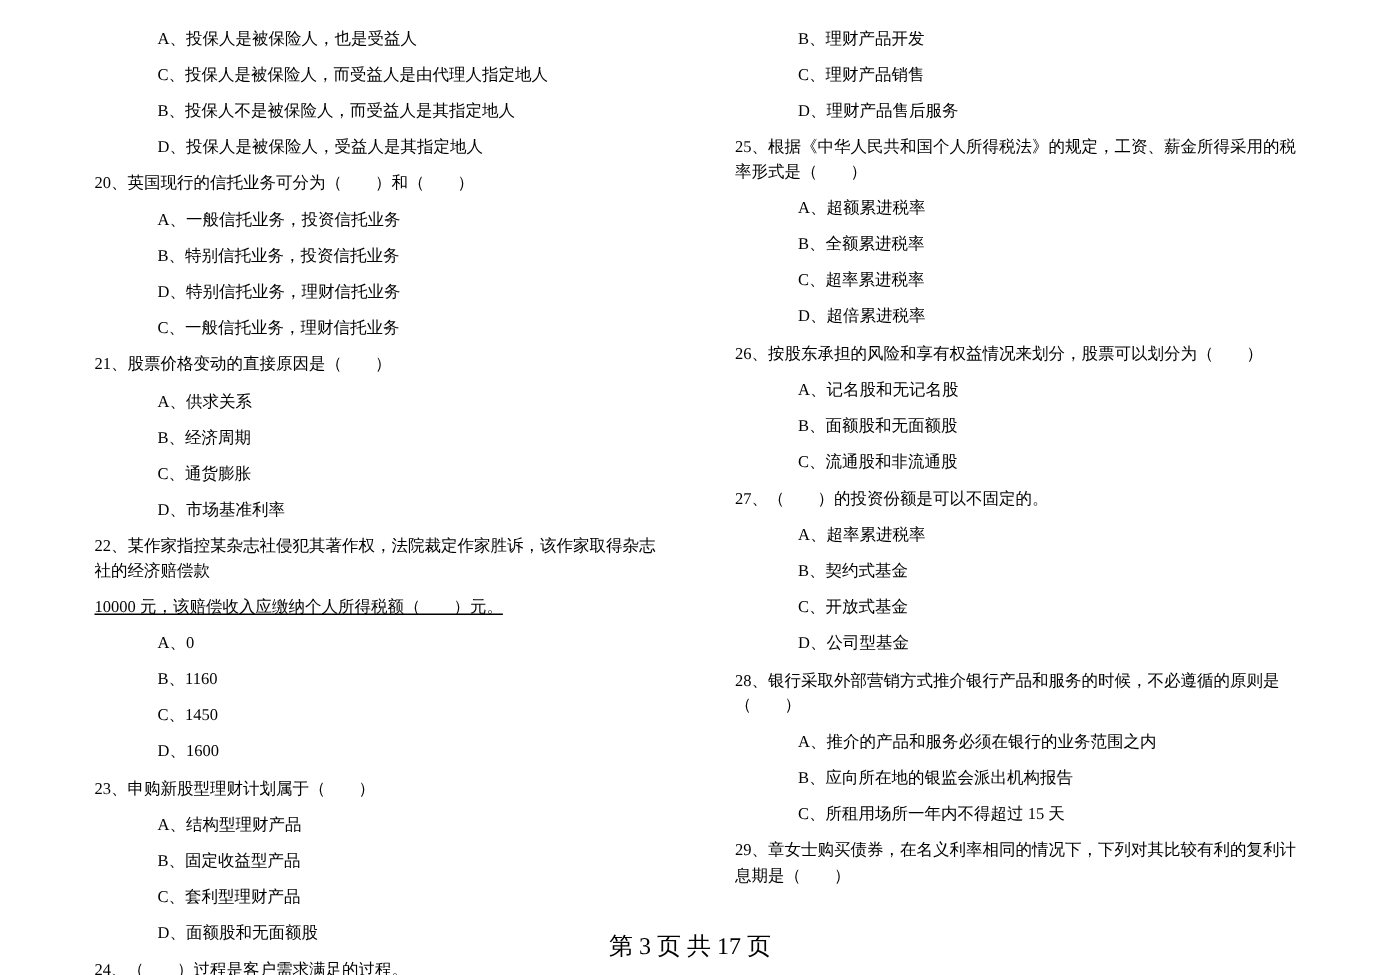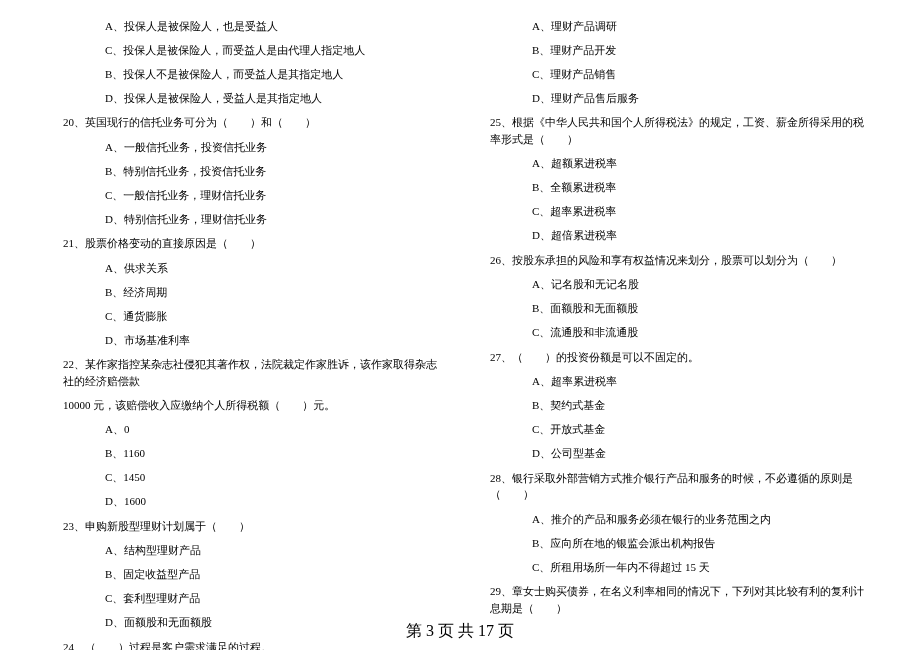--- a/index.html
+++ b/index.html
@@ -32,20 +32,21 @@
     }
     .question-line {
       margin: 8px 0;
       padding-left: 18px;
       line-height: 1.5;
     }
     .sub-line {
       margin: 7.5px 0;
       padding-left: 18px;
       line-height: 1.5;
+      text-decoration: underline;
     }
     .footer {
       position: absolute;
       bottom: 8px;
       width: 100%;
       text-align: center;
       font-size: 16px;
     }
   </style>
 </head>
@@ -54,22 +55,22 @@
 <div class="page-container">
   <div class="column">
     <div class="option-line">A、投保人是被保险人，也是受益人</div>
     <div class="option-line">C、投保人是被保险人，而受益人是由代理人指定地人</div>
     <div class="option-line">B、投保人不是被保险人，而受益人是其指定地人</div>
     <div class="option-line">D、投保人是被保险人，受益人是其指定地人</div>
 
     <div class="question-line">20、英国现行的信托业务可分为（　　）和（　　）</div>
     <div class="option-line">A、一般信托业务，投资信托业务</div>
     <div class="option-line">B、特别信托业务，投资信托业务</div>
+    <div class="option-line">D、特别信托业务，理财信托业务</div>
     <div class="option-line">C、一般信托业务，理财信托业务</div>
-    <div class="option-line">D、特别信托业务，理财信托业务</div>
 
     <div class="question-line">21、股票价格变动的直接原因是（　　）</div>
     <div class="option-line">A、供求关系</div>
     <div class="option-line">B、经济周期</div>
     <div class="option-line">C、通货膨胀</div>
     <div class="option-line">D、市场基准利率</div>
 
     <div class="question-line">22、某作家指控某杂志社侵犯其著作权，法院裁定作家胜诉，该作家取得杂志社的经济赔偿款</div>
     <div class="sub-line">10000 元，该赔偿收入应缴纳个人所得税额（　　）元。</div>
     <div class="option-line">A、0</div>
@@ -80,21 +81,20 @@
     <div class="question-line">23、申购新股型理财计划属于（　　）</div>
     <div class="option-line">A、结构型理财产品</div>
     <div class="option-line">B、固定收益型产品</div>
     <div class="option-line">C、套利型理财产品</div>
     <div class="option-line">D、面额股和无面额股</div>
 
     <div class="question-line">24、（　　）过程是客户需求满足的过程。</div>
   </div>
 
   <div class="column">
-    <div class="option-line">A、理财产品调研</div>
     <div class="option-line">B、理财产品开发</div>
     <div class="option-line">C、理财产品销售</div>
     <div class="option-line">D、理财产品售后服务</div>
 
     <div class="question-line">25、根据《中华人民共和国个人所得税法》的规定，工资、薪金所得采用的税率形式是（　　）</div>
     <div class="option-line">A、超额累进税率</div>
     <div class="option-line">B、全额累进税率</div>
     <div class="option-line">C、超率累进税率</div>
     <div class="option-line">D、超倍累进税率</div>
 

